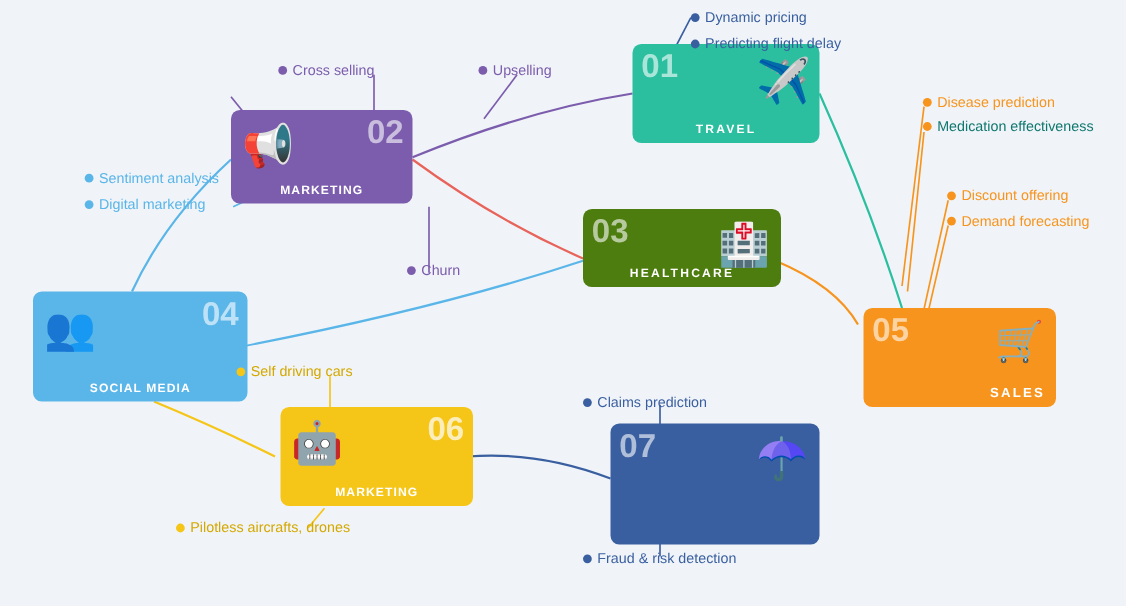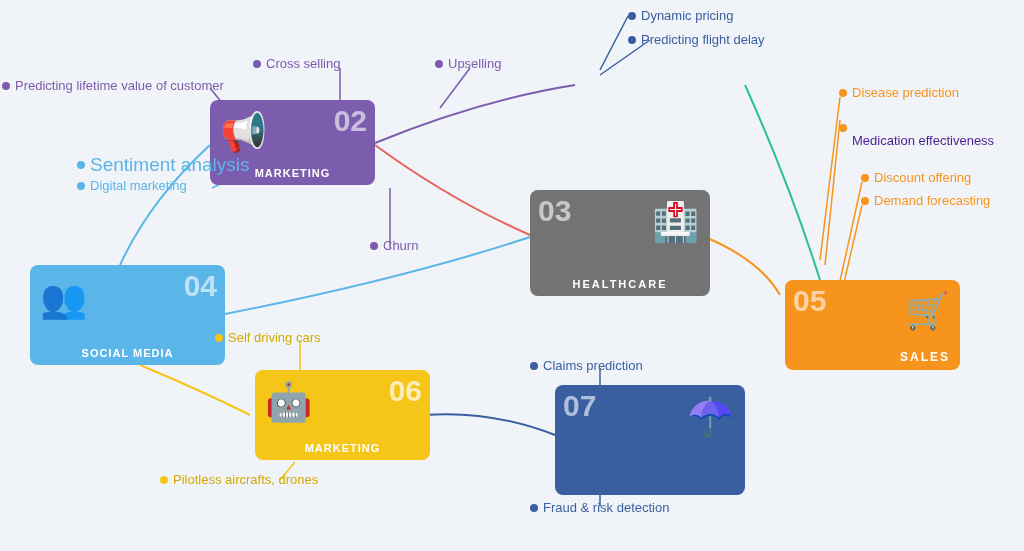--- a/index.html
+++ b/index.html
@@ -76,29 +76,34 @@
 
     <path d="M 425 415 Q 490 410 555 435" fill="none" stroke="#3a5fa0" stroke-width="2"></path>
 
     <path d="M 745 85 Q 790 185 820 280" fill="none" stroke="#2bbfa0" stroke-width="2"></path>
 
     <path d="M 705 237 Q 760 260 780 295" fill="none" stroke="#f7941d" stroke-width="2"></path>
 
     <path d="M 210 145 Q 150 200 120 265" fill="none" stroke="#5ab5e8" stroke-width="2"></path>
   </svg>
 
+  <div style="position:absolute; left:575px; top:40px; width:170px; height:90px; background:#2bbfa0; border-radius:8px; overflow:hidden;">
+    <span style="position:absolute; left:8px; top:4px; font-size:30px; font-weight:bold; color:rgba(255,255,255,0.6);">01</span>
+    <span style="position:absolute; right:8px; top:10px; font-size:40px;">✈️</span>
+    <span style="position:absolute; bottom:6px; left:50%; transform:translateX(-50%); font-size:11px; font-weight:bold; letter-spacing:2px; color:white; white-space:nowrap;">TRAVEL</span>
+  </div>
 
   <div style="position:absolute; left:210px; top:100px; width:165px; height:85px; background:#7c5cac; border-radius:8px; overflow:hidden;">
     <span style="position:absolute; right:8px; top:4px; font-size:30px; font-weight:bold; color:rgba(255,255,255,0.6);">02</span>
     <span style="position:absolute; left:10px; top:10px; font-size:38px;">📢</span>
     <span style="position:absolute; bottom:6px; left:50%; transform:translateX(-50%); font-size:11px; font-weight:bold; letter-spacing:1px; color:white; white-space:nowrap;">MARKETING</span>
 
   </div>
 
-  <div style="position:absolute; left:530px; top:190px; width:180px; height:106px; background:#737373; border-radius:8px; overflow:hidden;">
+  <div style="position:absolute; left:530px; top:190px; width:180px; height:71px; background:#4d7c0f; border-radius:8px; overflow:hidden;">
     <span style="position:absolute; left:8px; top:4px; font-size:30px; font-weight:bold; color:rgba(255,255,255,0.6);">03</span>
     <span style="position:absolute; right:10px; top:10px; font-size:38px;">🏥</span>
     <span style="position:absolute; bottom:6px; left:50%; transform:translateX(-50%); font-size:11px; font-weight:bold; letter-spacing:2px; color:white; white-space:nowrap;">HEALTHCARE</span>
   </div>
 
   <div style="position:absolute; left:30px; top:265px; width:195px; height:100px; background:#5ab5e8; border-radius:8px; overflow:hidden;">
     <span style="position:absolute; right:8px; top:4px; font-size:30px; font-weight:bold; color:rgba(255,255,255,0.6);">04</span>
     <span style="position:absolute; left:10px; top:12px; font-size:38px;">👥</span>
     <span style="position:absolute; bottom:6px; left:50%; transform:translateX(-50%); font-size:11px; font-weight:bold; letter-spacing:1px; color:white; white-space:nowrap;">SOCIAL MEDIA</span>
 
@@ -136,38 +141,34 @@
   <div style="position:absolute; top:56px; left:253px; display:flex; align-items:center;">
     <span style="width:8px;height:8px;border-radius:50%;background:#7c5cac;margin-right:5px;flex-shrink:0;"></span>
     <span style="font-size:13px;color:#7c5cac;font-weight:500;">Cross selling</span>
   </div>
 
   <div style="position:absolute; top:56px; left:435px; display:flex; align-items:center;">
     <span style="width:8px;height:8px;border-radius:50%;background:#7c5cac;margin-right:5px;flex-shrink:0;"></span>
     <span style="font-size:13px;color:#7c5cac;font-weight:500;">Upselling</span>
   </div>
 
-  <div style="position:absolute; top:78px; left:2px; display:flex; align-items:center;">
-    <span style="width:8px;height:8px;border-radius:50%;background:#7c5cac;margin-right:5px;flex-shrink:0;"></span>
-    <span style="font-size:13px;color:#7c5cac;font-weight:500;">Predicting lifetime value of customer</span>
-  </div>
 
   <div style="position:absolute; top:85px; left:839px; display:flex; align-items:center;">
     <span style="width:8px;height:8px;border-radius:50%;background:#f7941d;margin-right:5px;flex-shrink:0;"></span>
     <span style="font-size:13px;color:#f7941d;font-weight:500;">Disease prediction</span>
   </div>
 
   <div style="position:absolute; top:107px; left:839px; display:flex; align-items:center;">
     <span style="width:8px;height:8px;border-radius:50%;background:#f7941d;margin-right:5px;flex-shrink:0;"></span>
-    <span style="font-size:13px;color:#4c1d95;font-weight:500;margin-top:26px;">Medication effectiveness</span>
+    <span style="font-size:13px;color:#0f766e;font-weight:500;">Medication effectiveness</span>
   </div>
 
   <div style="position:absolute; top:154px; left:77px; display:flex; align-items:center;">
     <span style="width:8px;height:8px;border-radius:50%;background:#5ab5e8;margin-right:5px;flex-shrink:0;"></span>
-    <span style="font-size:19px;color:#5ab5e8;font-weight:500;">Sentiment analysis</span>
+    <span style="font-size:13px;color:#5ab5e8;font-weight:500;">Sentiment analysis</span>
   </div>
 
   <div style="position:absolute; top:178px; left:77px; display:flex; align-items:center;">
     <span style="width:8px;height:8px;border-radius:50%;background:#5ab5e8;margin-right:5px;flex-shrink:0;"></span>
     <span style="font-size:13px;color:#5ab5e8;font-weight:500;">Digital marketing</span>
   </div>
 
   <div style="position:absolute; top:238px; left:370px; display:flex; align-items:center;">
     <span style="width:8px;height:8px;border-radius:50%;background:#7c5cac;margin-right:5px;flex-shrink:0;"></span>
     <span style="font-size:13px;color:#7c5cac;font-weight:500;">Churn</span>

